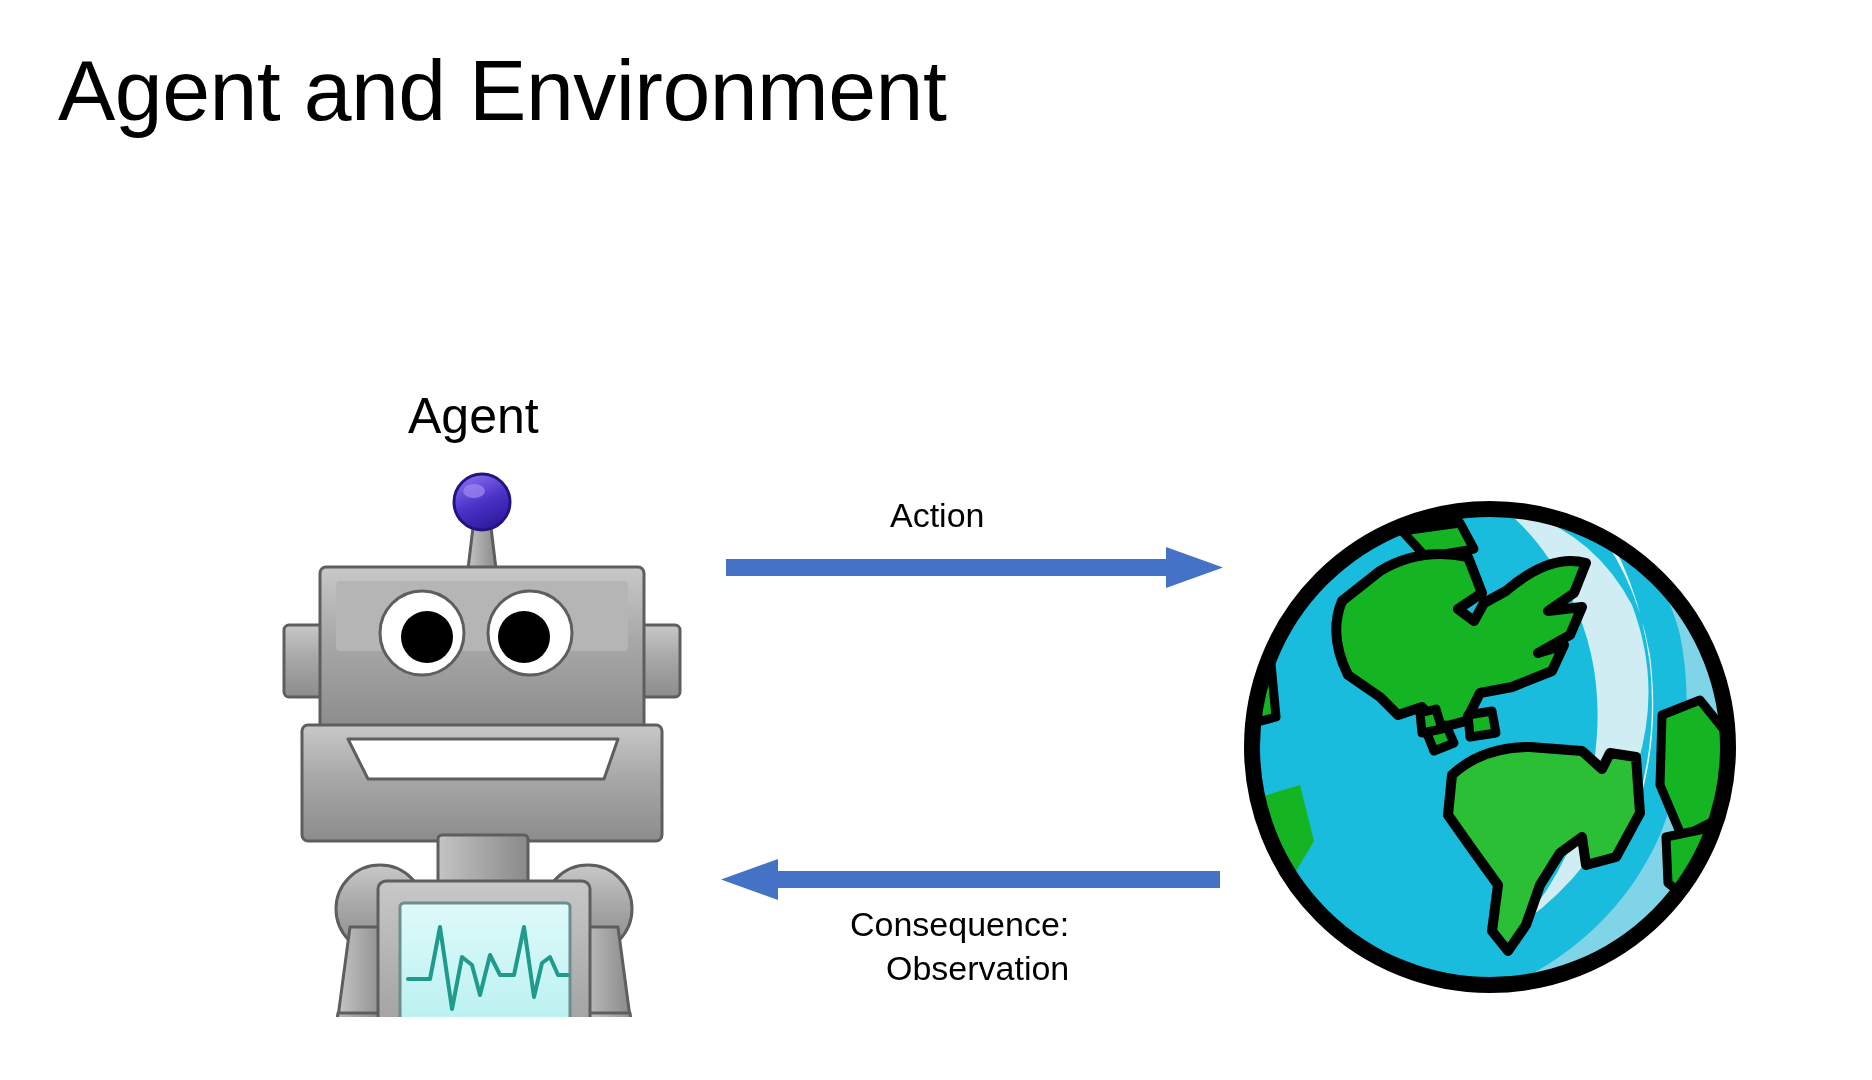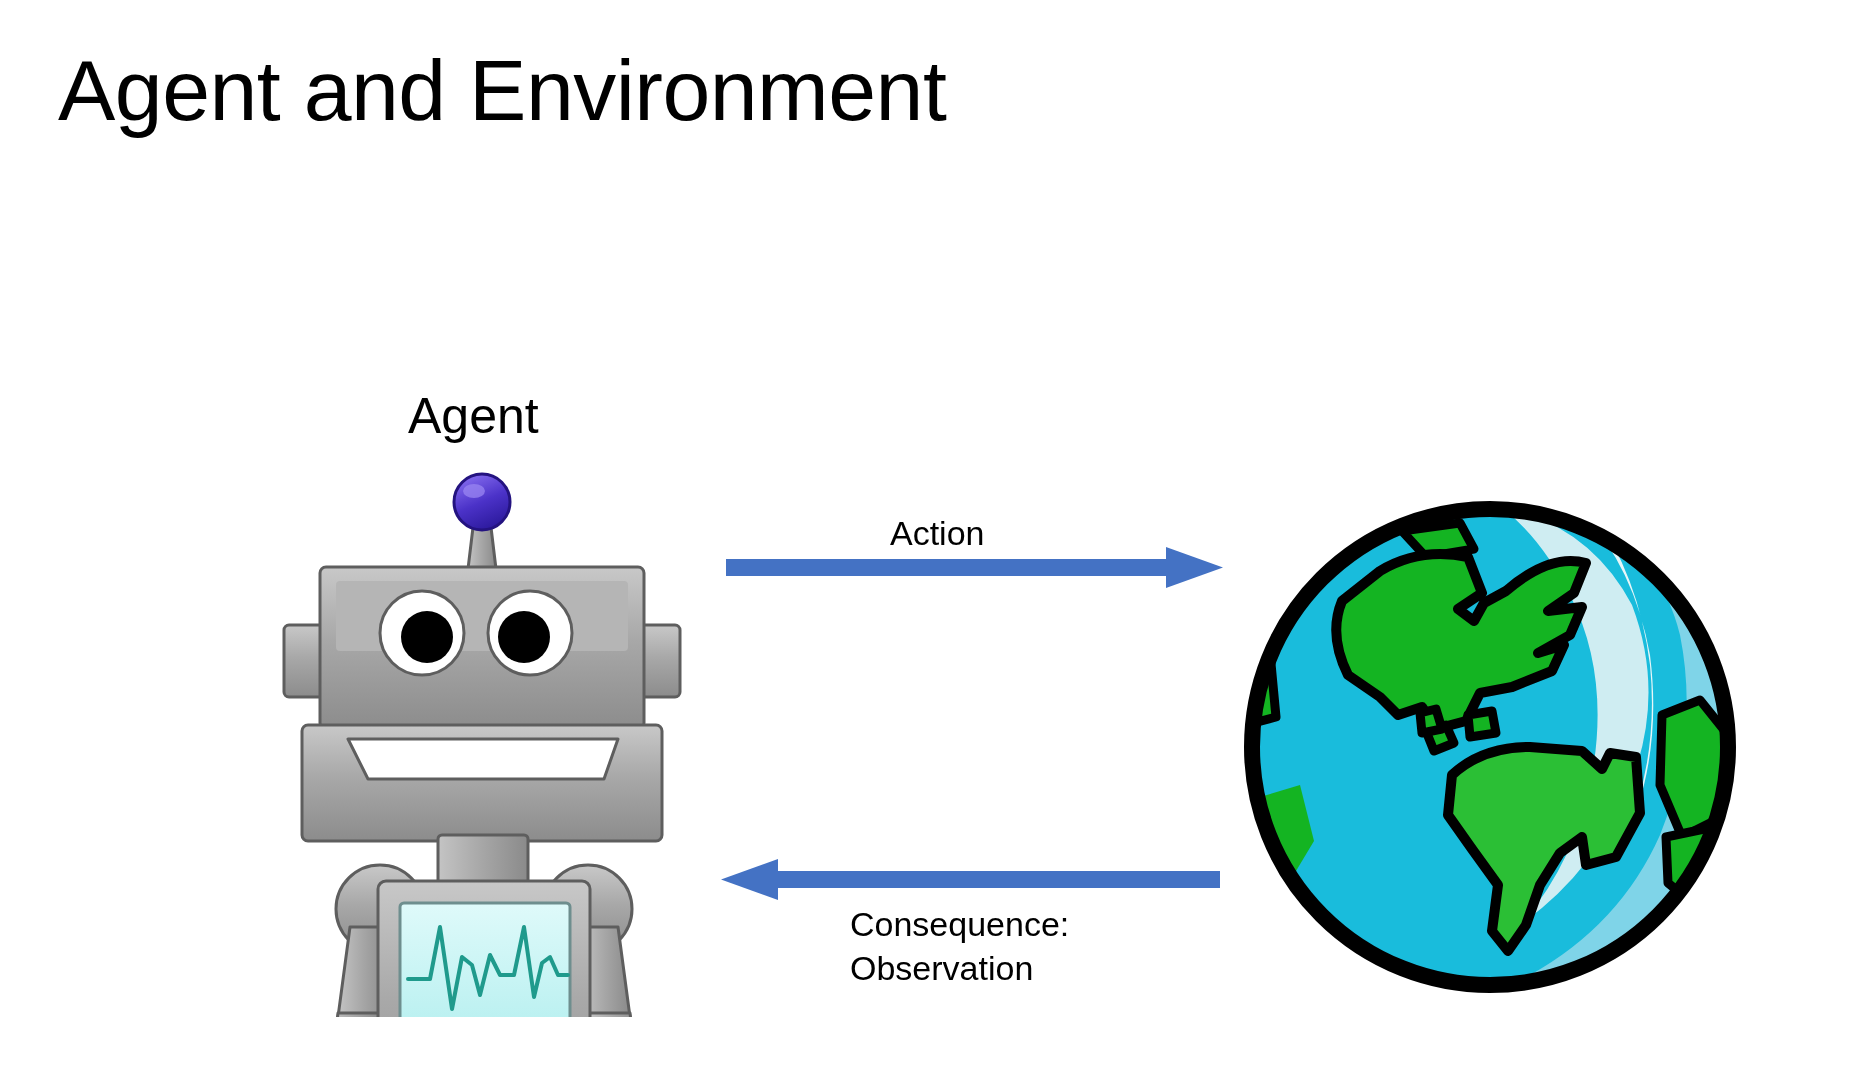--- a/index.html
+++ b/index.html
@@ -57,34 +57,35 @@
     left: 1304px;
     top: 362px;
     font-size: 50px;
     line-height: 1.1;
     color: #000000;
     white-space: nowrap;
   }
   #action-label {
     position: absolute;
     left: 890px;
-    top: 488px;
+    top: 470px;
     font-size: 34px;
     line-height: 1.1;
     color: #000000;
     white-space: nowrap;
   }
   #consequence-block {
     position: absolute;
     left: 850px;
     top: 876px;
     font-size: 34px;
     line-height: 1.28;
     color: #000000;
     white-space: nowrap;
+    text-align: right;
   }
   #consequence-block div { white-space: nowrap; }
 
   
   .arrow-svg { position: absolute; display: block; }
   #action-arrow    { left: 726px; top: 518px; }
   #consequence-arrow { left: 710px; top: 830px; }
 
   
   #robot-figure { position: absolute; left: 262px; top: 430px; }

